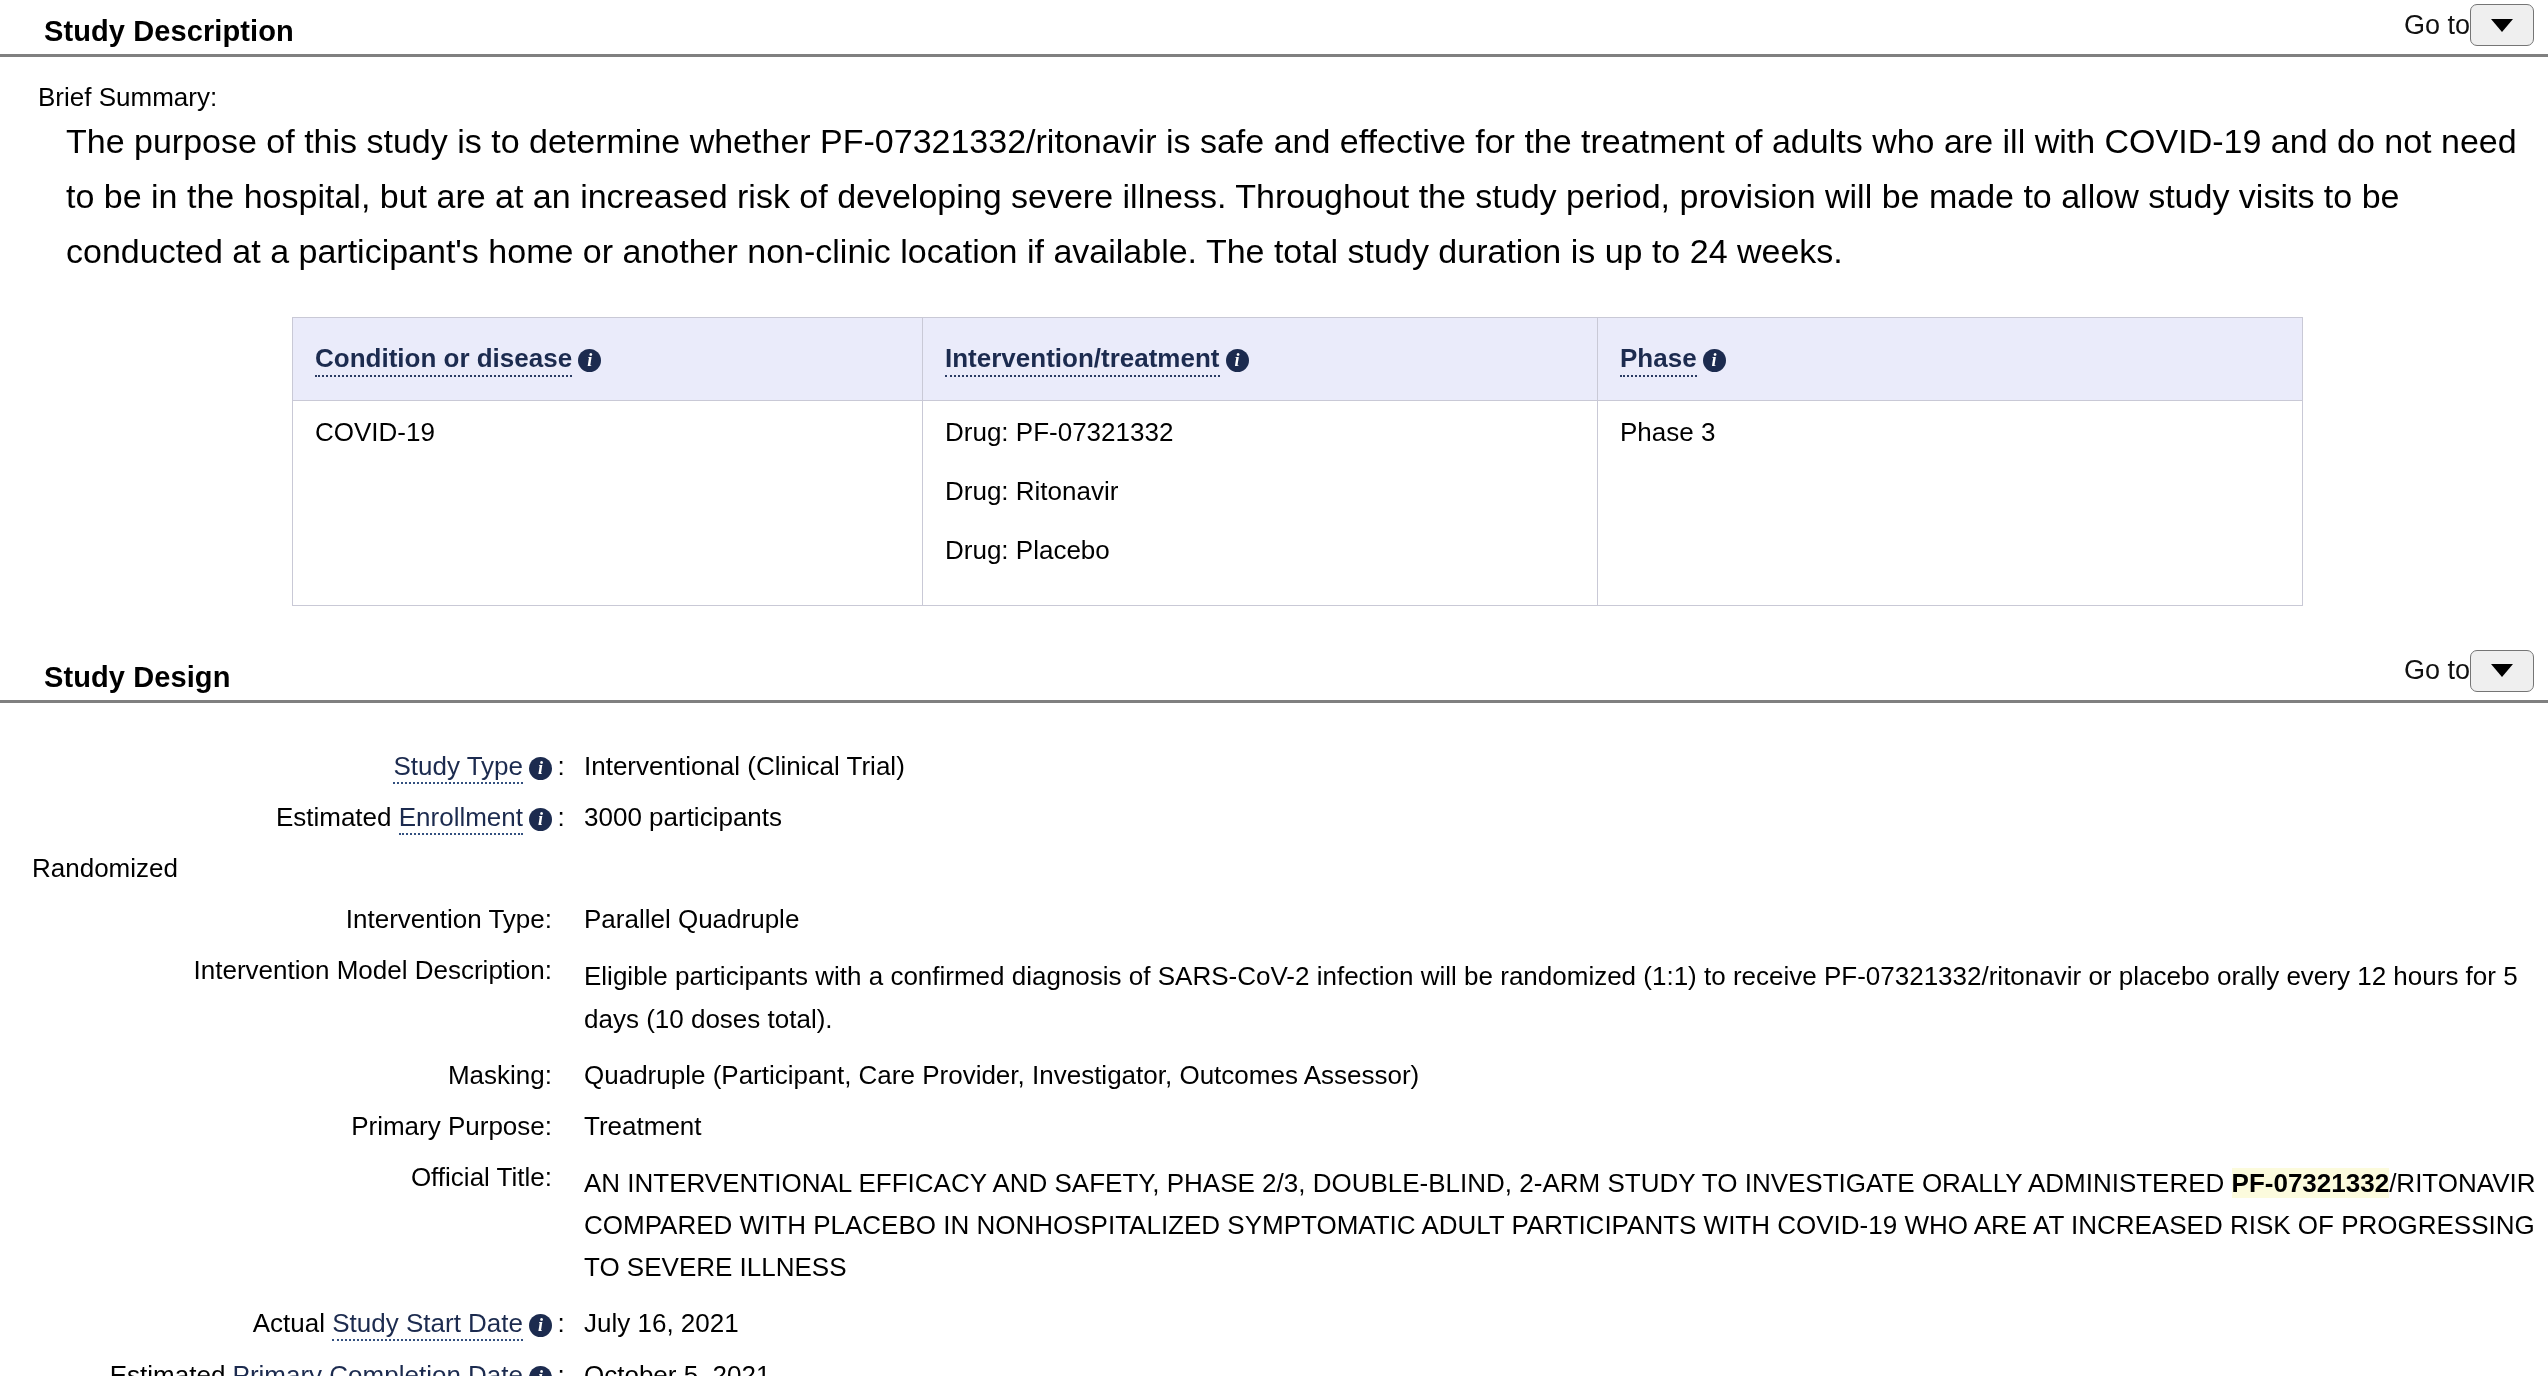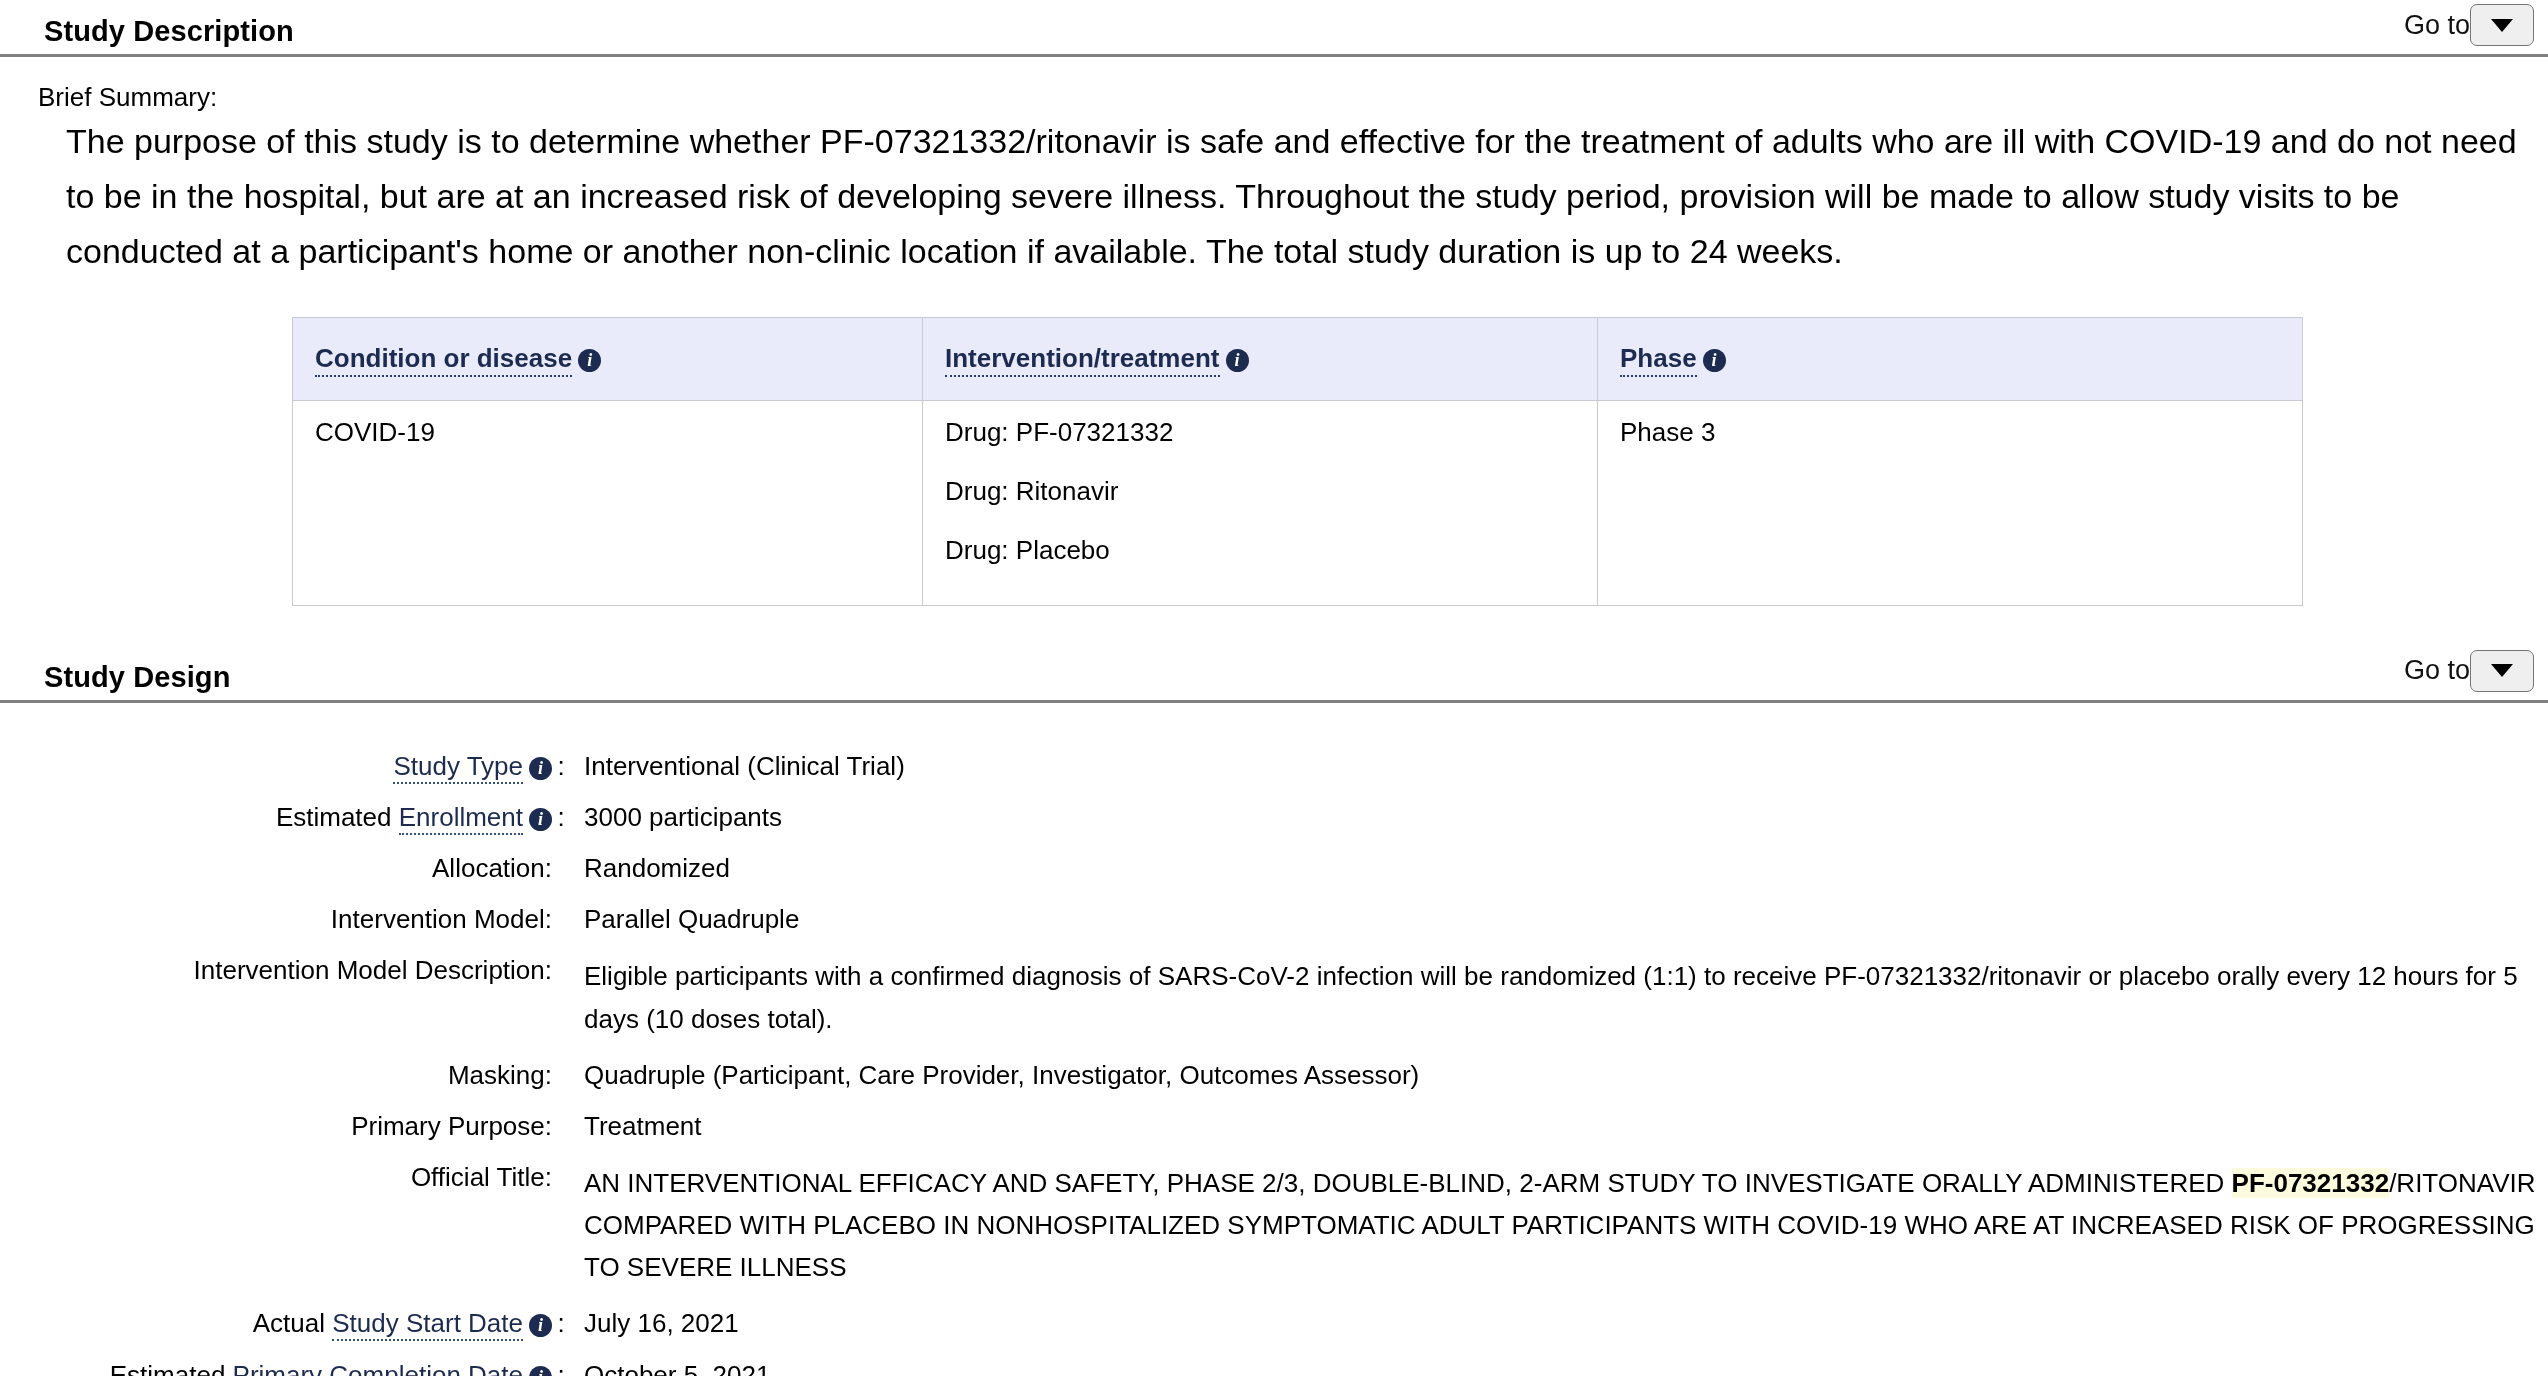--- a/index.html
+++ b/index.html
@@ -263,27 +263,26 @@
     <div class="dvalue tight">Interventional  (Clinical Trial)</div>
   </div>
 
   <div class="drow">
     <div class="dlabel"><span>Estimated </span><span class="lbl-link">Enrollment</span><span class="info-ico">i</span></div>
     <div class="dcolon">:</div>
     <div class="dvalue tight">3000 participants</div>
   </div>
 
   <div class="drow">
-    <div class="dlabel">Allocation:</div>
     <div class="dcolon"></div>
     <div class="dvalue tight">Randomized</div>
   </div>
 
   <div class="drow">
-    <div class="dlabel">Intervention Model:</div>
+    <div class="dlabel">Intervention Type:</div>
     <div class="dcolon"></div>
     <div class="dvalue tight">Parallel Quadruple</div>
   </div>
 
   <div class="drow">
     <div class="dlabel">Intervention Model Description:</div>
     <div class="dcolon"></div>
     <div class="dvalue">Eligible participants with a confirmed diagnosis of SARS-CoV-2 infection will be randomized (1:1) to receive PF-07321332/ritonavir or placebo orally every 12 hours for 5 days (10 doses total).</div>
   </div>
 

